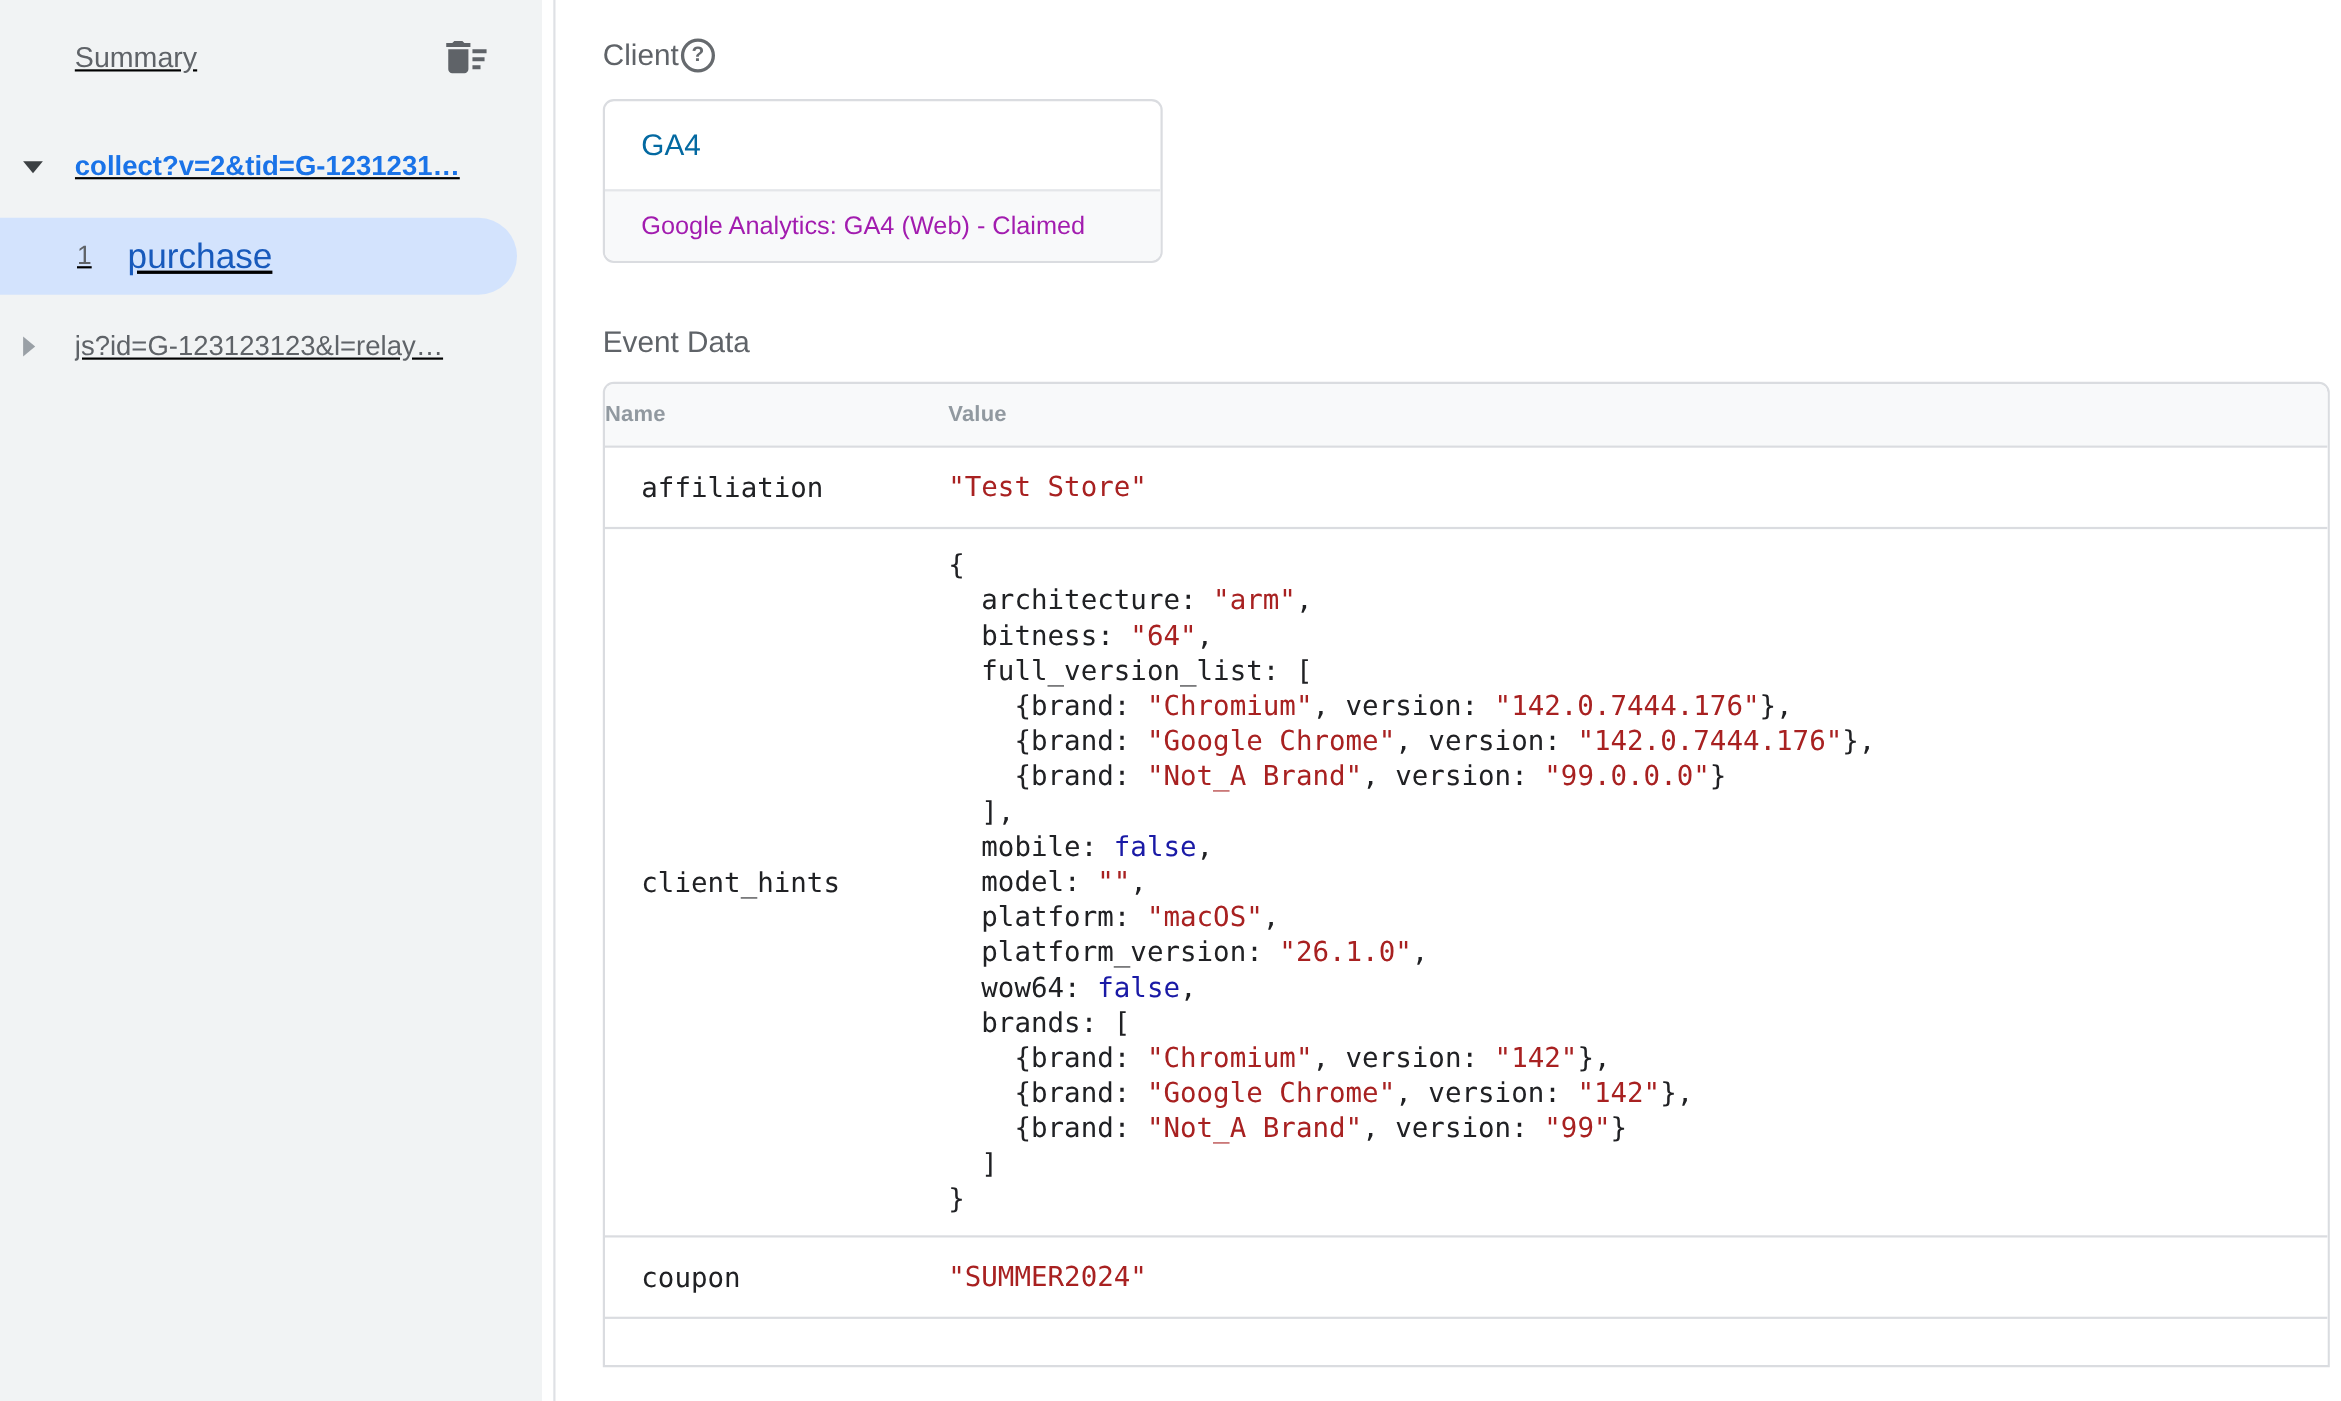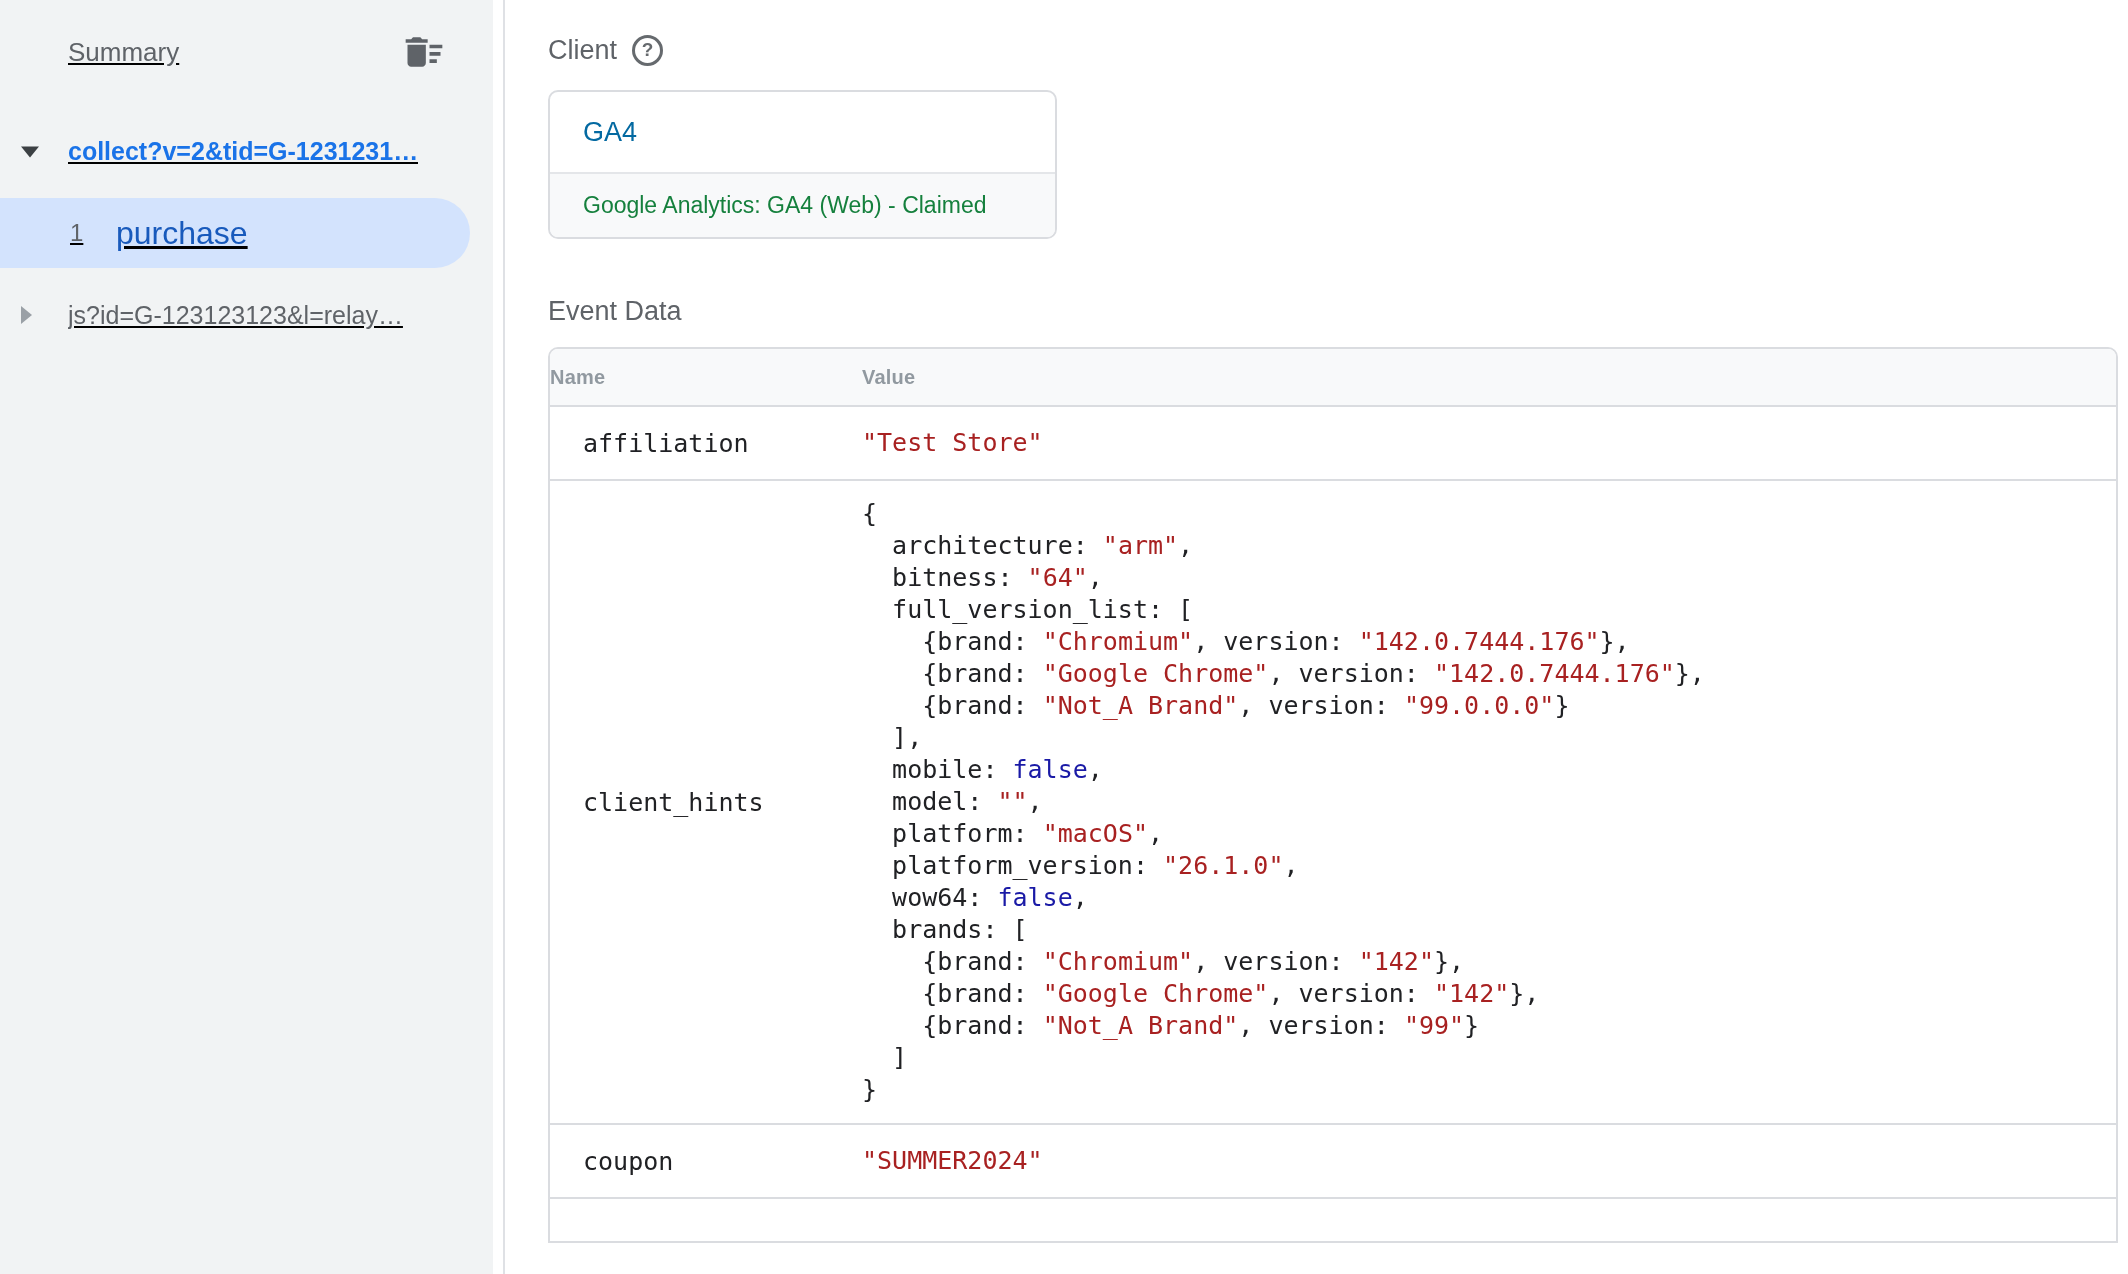--- a/index.html
+++ b/index.html
@@ -34,33 +34,33 @@
   .event-pill { width:470px; height:70px; margin-top:16px; margin-bottom:16px;
                 border-radius:0 35px 35px 0; display:flex; align-items:center; cursor:pointer; }
   .event-pill.selected { background:#d3e3fd; }
   .event-index { margin-left:70px; width:24px; font-size:24px; color:#5f6368; }
   .event-name  { margin-left:22px; font-size:32px; color:#185abc; }
 
   
   .main { position:absolute; left:507px; top:0; right:0; bottom:0;
           padding:33px 0 0 41px; background:#ffffff; }
 
-  .section-heading { display:flex; align-items:center; gap:15px; height:34px;
+  .section-heading { display:flex; align-items:center; gap:2px; height:34px;
                      font-size:27px; color:#5f6368; }
   .help-icon { width:31px; height:31px; border:3px solid #666a6e; border-radius:50%;
                display:flex; align-items:center; justify-content:center;
                font-size:19px; font-weight:700; color:#666a6e; cursor:pointer; }
 
   .combobox { margin-top:23px; width:509px; border:2px solid #dadce0; border-radius:10px;
               overflow:hidden; background:#ffffff; }
   .combo-input { height:80px; display:flex; align-items:center; padding-left:33px;
                  font-size:27px; color:#0369a1; cursor:text; }
   .combo-suggestion { height:65px; border-top:2px solid #e4e6e9; background:#f8f9fa;
                       display:flex; align-items:center; padding-left:33px;
-                      font-size:23px; color:#15803d; cursor:pointer; }
+                      font-size:23px; color:#a21caf; cursor:pointer; }
 
   .event-heading { margin-top:55px; }
 
   .etable { margin-top:19px; width:1570px; border:2px solid #dadce0;
             border-radius:10px 10px 0 0; overflow:hidden; }
   .thead { height:56px; background:#f8f9fa; display:flex; align-items:center; }
   .th-name { width:312px; font-size:20px; font-weight:700; color:#9199a0;
              letter-spacing:0.2px; }
   .th-value { font-size:20px; font-weight:700; color:#9199a0; letter-spacing:0.2px; }
 

